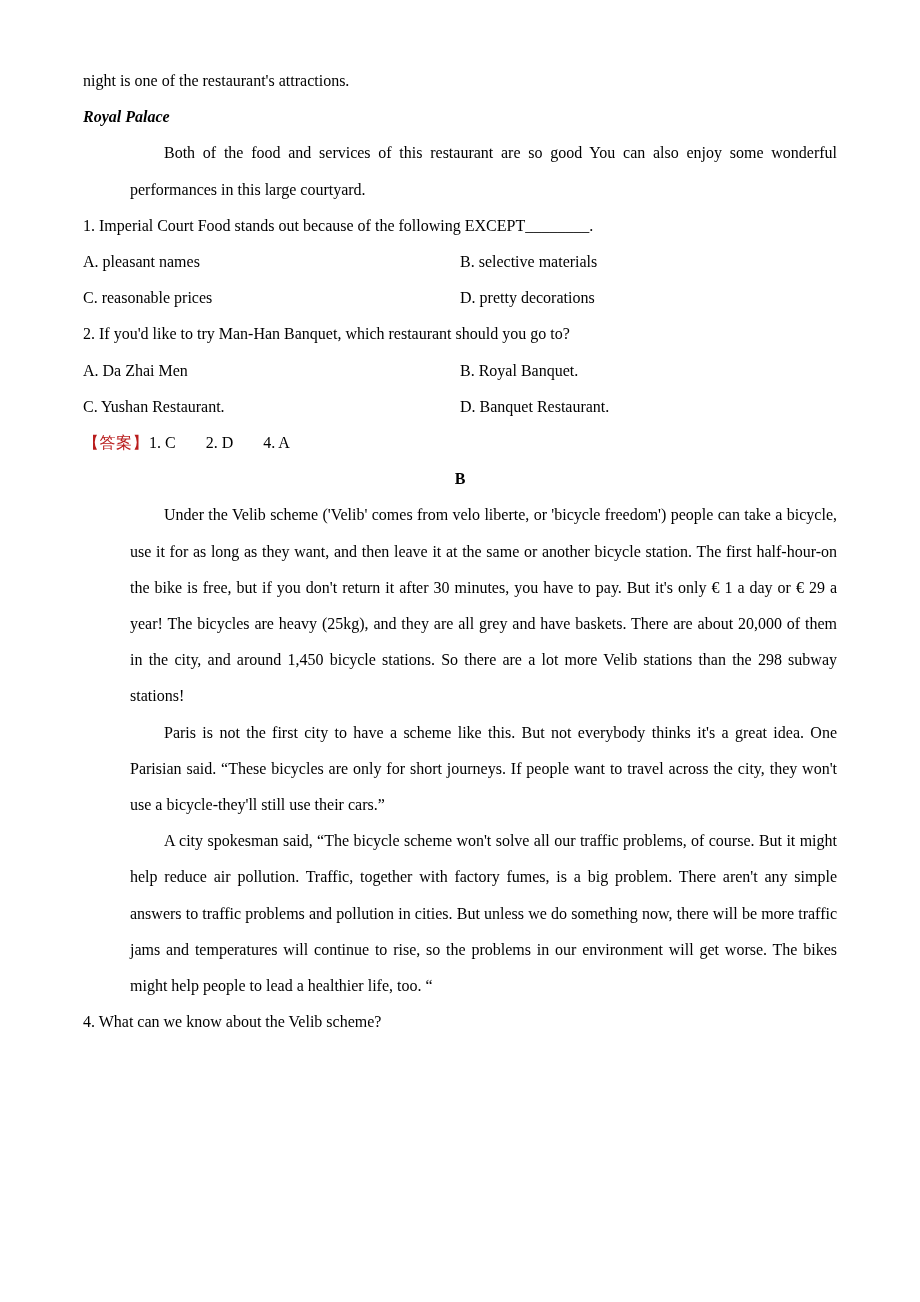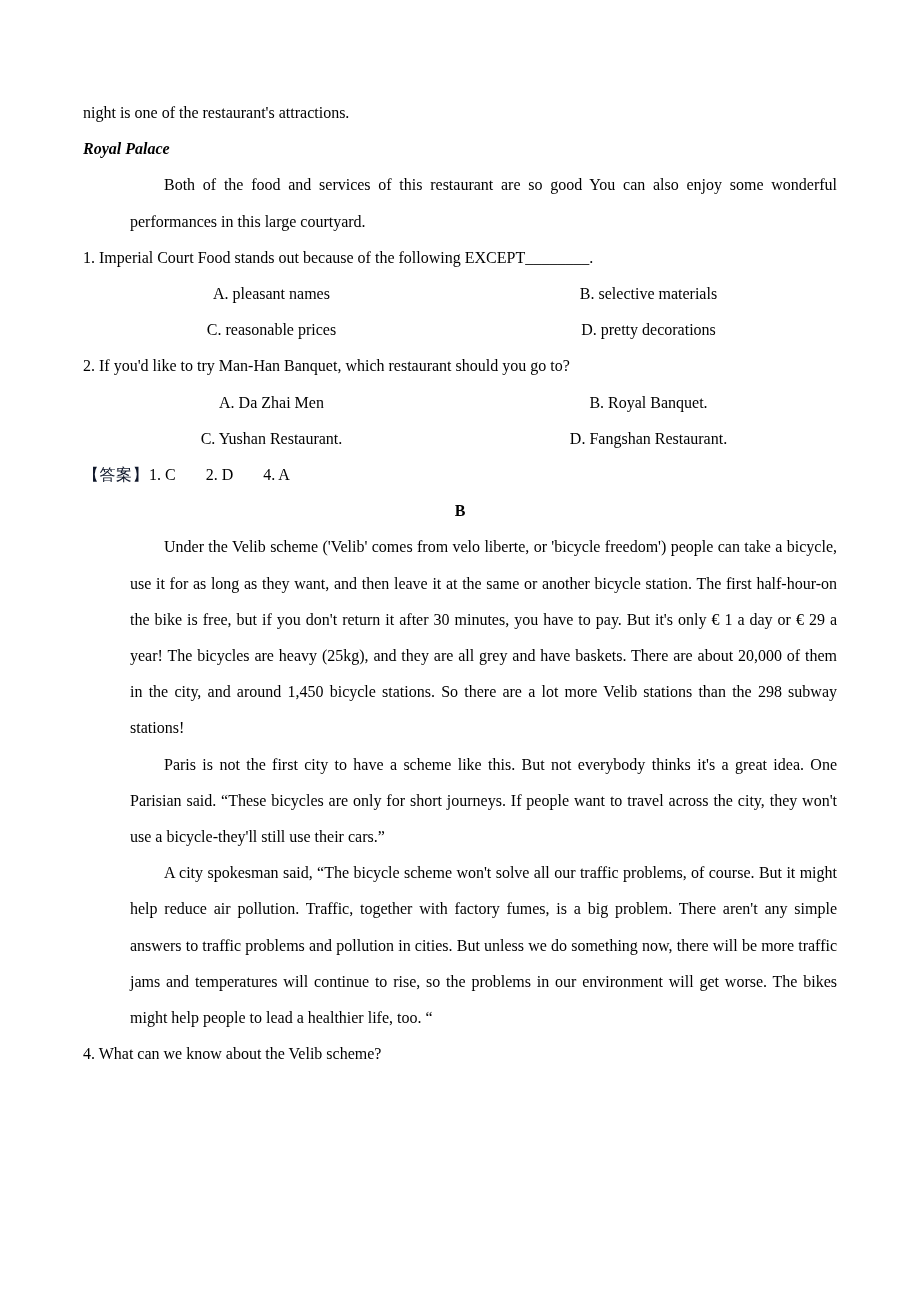--- a/index.html
+++ b/index.html
@@ -8,34 +8,34 @@
     width: 920px;
     height: 1302px;
     overflow: hidden;
     font-family: "Liberation Serif", "DejaVu Serif", serif;
     font-size: 16px;
     color: #000000;
   }
   .page {
     width: 920px;
     height: 1302px;
-    padding: 95px 83px 0 83px;
+    padding: 63px 83px 0 83px;
     background: #ffffff;
   }
   .line, .para, .opt-row, .answers-line, .section-label {
     line-height: 36.2px;
   }
   .para {
     text-align: justify;
     margin-left: 47px;
   }
   .indent { text-indent: 34px; }
   .bold { font-weight: bold; font-style: italic; }
   .opt-row { display: flex; }
-  .opt { width: 50%; text-align: center; }
+  .opt { width: 50%; }
   .section-label {
     text-align: center;
     font-weight: bold;
   }
   .answers-line .ans { margin-right: 30px; margin-top: 25px; }
   .answer-label { letter-spacing: 0.5px; }
 </style>
 </head>
 <body>
 
@@ -60,27 +60,27 @@
   </section>
 
   <section>
     <p class="line">2. If you'd like to try Man-Han Banquet, which restaurant should you go to?</p>
     <div class="opt-row">
       <span class="opt">A. Da Zhai Men</span>
       <span class="opt">B. Royal Banquet.</span>
     </div>
     <div class="opt-row">
       <span class="opt">C. Yushan Restaurant.</span>
-      <span class="opt">D. Fangshan Restaurant.</span>
+      <span class="opt">D. Banquet Restaurant.</span>
     </div>
   </section>
 
 
   <p class="answers-line">
-    <span class="answer-label" style="color: #0f172a;">【答案】</span><span class="ans">1. C</span><span class="ans">2. D</span><span class="ans">4. A</span>
+    <span class="answer-label" style="color: #b91c1c;">【答案】</span><span class="ans">1. C</span><span class="ans">2. D</span><span class="ans">4. A</span>
   </p>
 
   <p class="section-label">B</p>
 
   <p class="para indent">Under the Velib scheme ('Velib' comes from velo liberte, or 'bicycle freedom') people can take a bicycle, use it for as long as they want, and then leave it at the same or another bicycle station. The first half-hour-on the bike is free, but if you don't return it after 30 minutes, you have to pay. But it's only € 1 a day or € 29 a year! The bicycles are heavy (25kg), and they are all grey and have baskets. There are about 20,000 of them in the city, and around 1,450 bicycle stations. So there are a lot more Velib stations than the 298 subway stations!</p>
   <p class="para indent">Paris is not the first city to have a scheme like this. But not everybody thinks it's a great idea. One Parisian said. “These bicycles are only for short journeys. If people want to travel across the city, they won't use a bicycle-they'll still use their cars.”</p>
   <p class="para indent">A city spokesman said, “The bicycle scheme won't solve all our traffic problems, of course. But it might help reduce air pollution. Traffic, together with factory fumes, is a big problem. There aren't any simple answers to traffic problems and pollution in cities. But unless we do something now, there will be more traffic jams and temperatures will continue to rise, so the problems in our environment will get worse. The bikes might help people to lead a healthier life, too. “</p>
 
   <p class="line">4. What can we know about the Velib scheme?</p>
 

